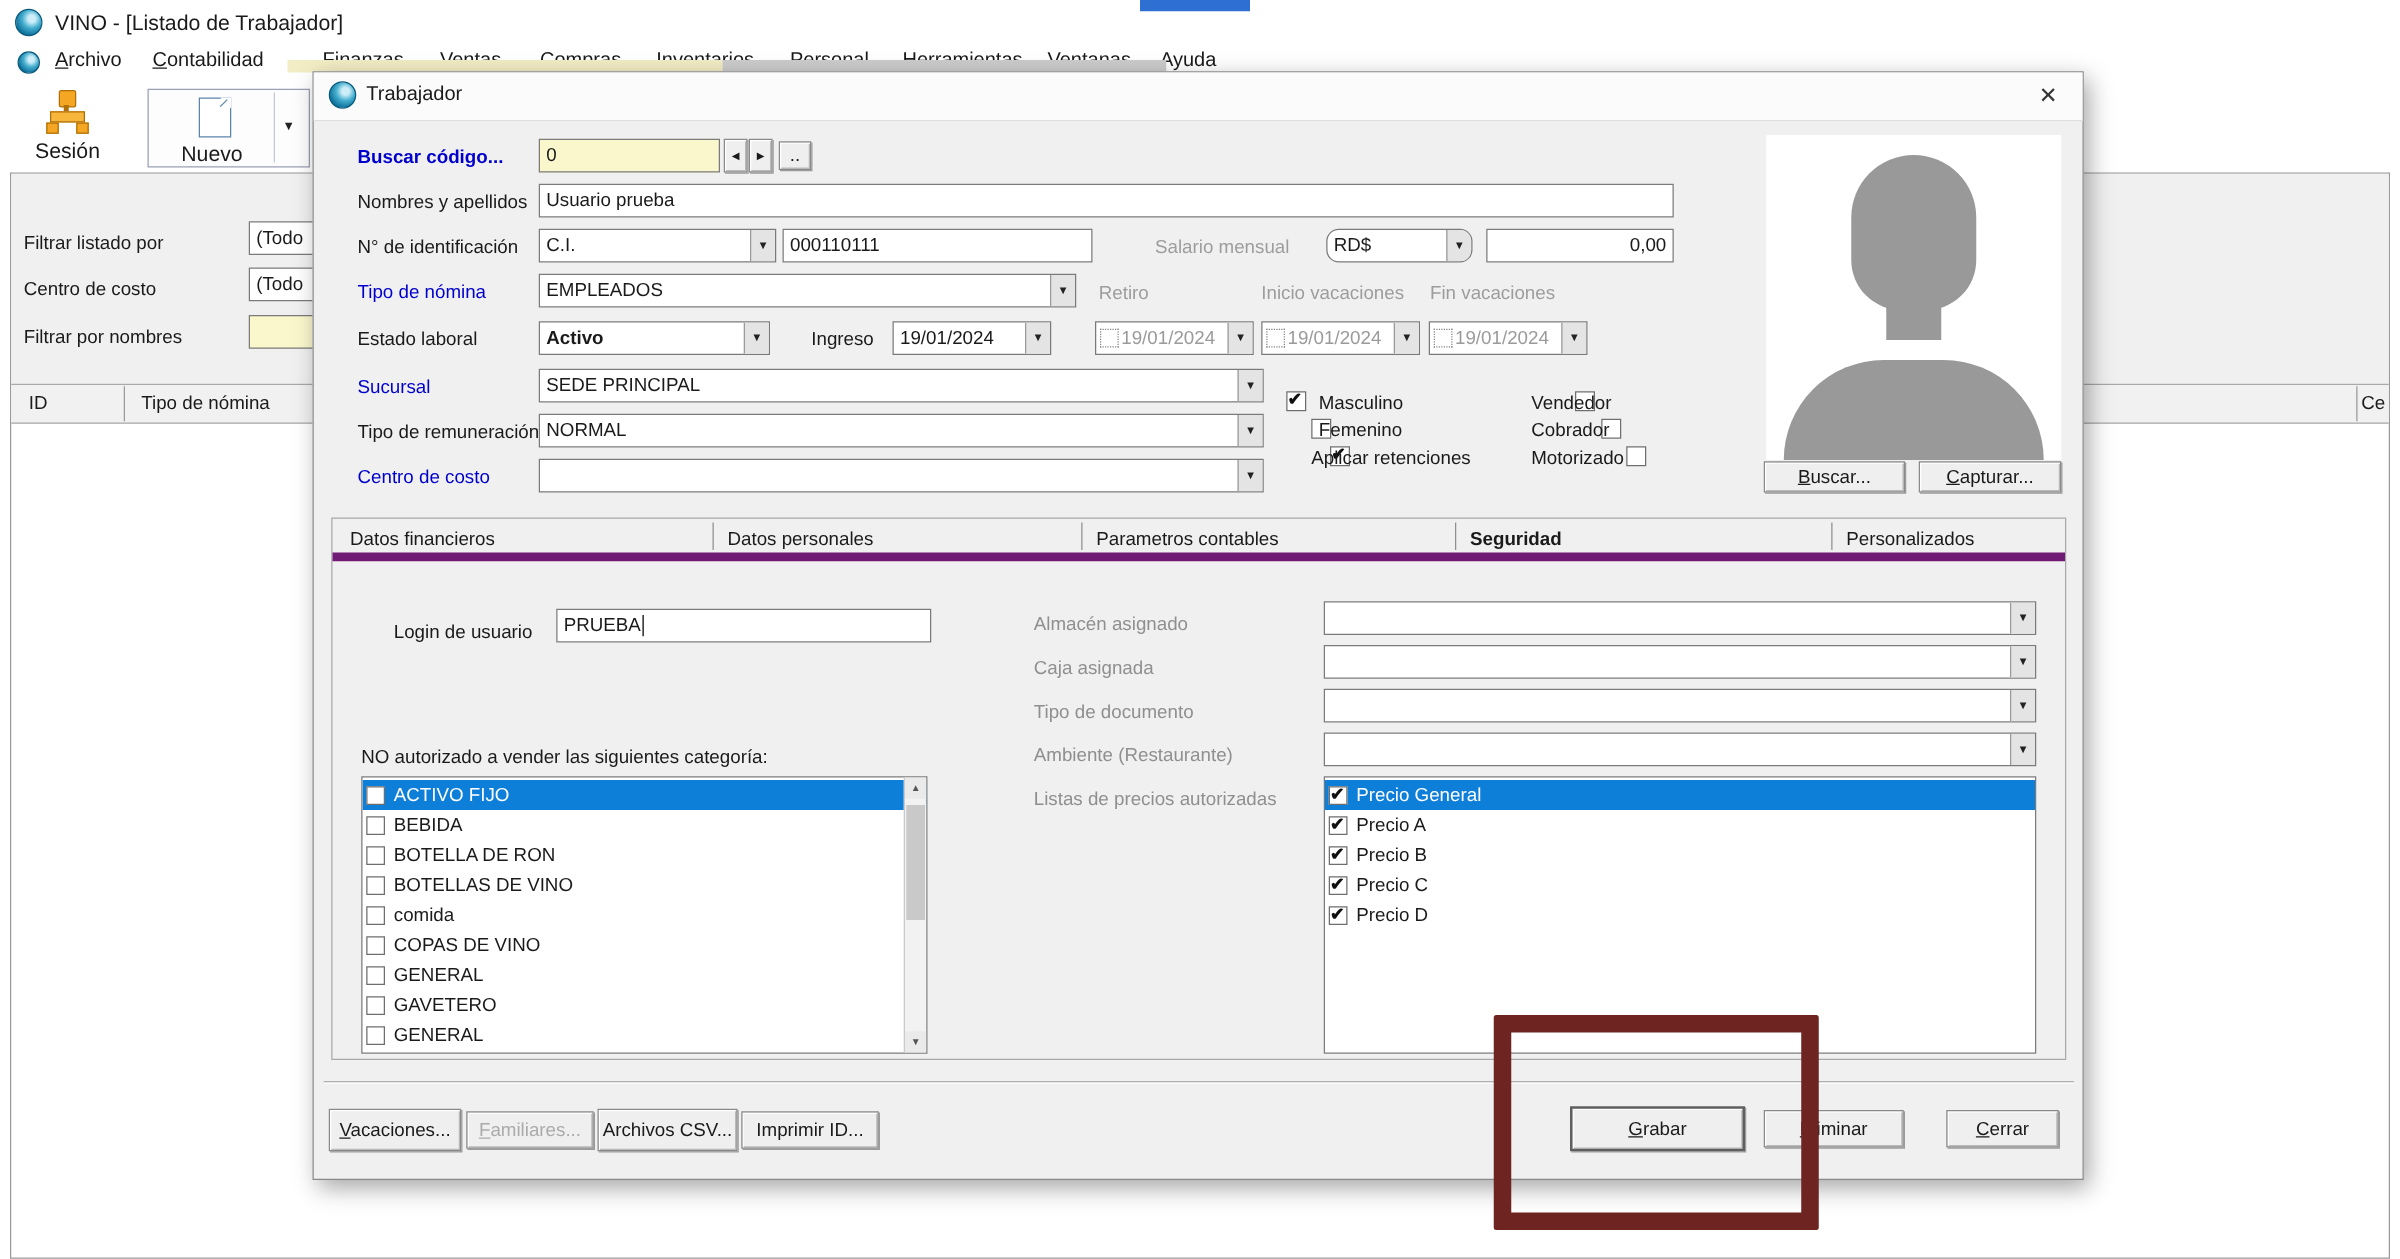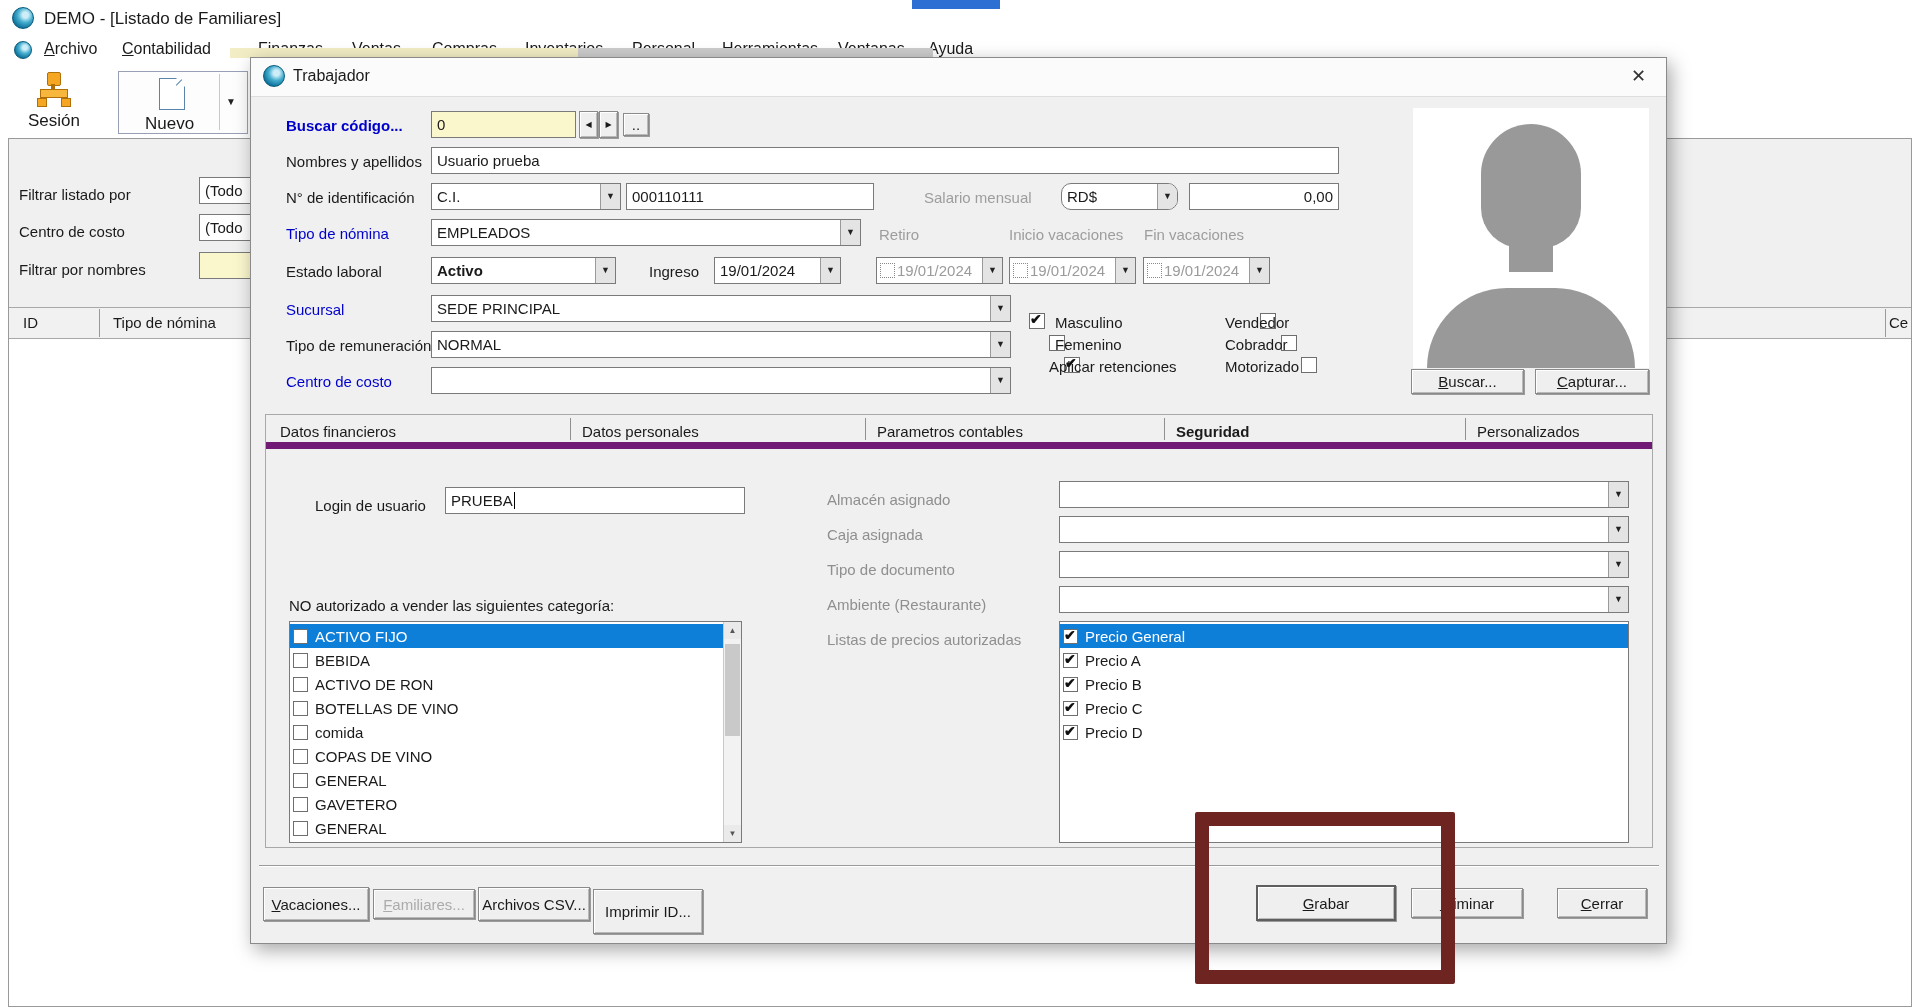--- a/index.html
+++ b/index.html
@@ -40,21 +40,21 @@
   .tabsep{position:absolute;top:3px;bottom:2px;width:1px;background:#8f8f8f;}
   .scroll{position:absolute;right:0;top:0;bottom:0;width:17px;background:#f2f2f2;border-left:1px solid #c9c9c9;}
   .scroll .ar{position:absolute;left:0;width:17px;height:17px;font-size:8px;line-height:17px;text-align:center;color:#555;background:#eaeaea;}
   .photo-sil{position:absolute;background:#999;}
 </style>
 </head>
 <body>
 
 <div class="abs" style="left:0;top:0;width:1920px;height:1007px;">
   <span class="abs appico" style="left:12px;top:7px;width:22px;height:22px;"></span>
-  <span class="abs lbl" style="left:44px;top:9px;font-size:17px;">DEMO - [Listado de Familiares]</span>
+  <span class="abs lbl" style="left:44px;top:9px;font-size:17px;">VINO - [Listado de Trabajador]</span>
   <div class="abs" style="left:912px;top:0;width:88px;height:9px;background:#2e6fd4;"></div>
 
   <span class="abs appico" style="left:14px;top:41px;width:18px;height:18px;"></span>
   <span class="abs lbl mn" style="left:44px;top:40px;font-size:16px;">Archivo</span>
   <span class="abs lbl mn" style="left:122px;top:40px;font-size:16px;">Contabilidad</span>
   <span class="abs lbl" style="left:258px;top:40px;font-size:16px;">Finanzas</span>
   <span class="abs lbl" style="left:352px;top:40px;font-size:16px;">Ventas</span>
   <span class="abs lbl" style="left:432px;top:40px;font-size:16px;">Compras</span>
   <span class="abs lbl" style="left:525px;top:40px;font-size:16px;">Inventarios</span>
   <span class="abs lbl" style="left:632px;top:40px;font-size:16px;">Personal</span>
@@ -261,21 +261,21 @@
       <div class="li sel">
           <span class="cb"></span>
           <span>ACTIVO FIJO</span>
         </div>
       <div class="li">
           <span class="cb"></span>
           <span>BEBIDA</span>
         </div>
       <div class="li">
           <span class="cb"></span>
-          <span>ACTIVO DE RON</span>
+          <span>BOTELLA DE RON</span>
         </div>
       <div class="li">
           <span class="cb"></span>
           <span>BOTELLAS DE VINO</span>
         </div>
       <div class="li">
           <span class="cb"></span>
           <span>comida</span>
         </div>
       <div class="li">
@@ -350,21 +350,21 @@
   <div class="abs" style="left:8px;top:807px;width:1400px;height:0;border-top:1px solid #9b9b9b;border-bottom:1px solid #ffffff;"></div>
   <div class="abs btn" style="left:12px;top:829px;width:106px;height:34px;">
     <span class="mn">Vacaciones...</span>
   </div>
   <div class="abs btn disabled" style="left:122px;top:831px;width:102px;height:30px;">
     <span class="mn">Familiares...</span>
   </div>
   <div class="abs btn" style="left:227px;top:829px;width:112px;height:34px;">
     <span>Archivos CSV...</span>
   </div>
-  <div class="abs btn" style="left:342px;top:831px;width:110px;height:45px;">
+  <div class="abs btn" style="left:342px;top:831px;width:110px;height:30px;">
     <span>Imprimir ID...</span>
   </div>
   <div class="abs btn default" style="left:1005px;top:827px;width:140px;height:36px;">
     <span class="mn">Grabar</span>
   </div>
   <div class="abs btn" style="left:1160px;top:830px;width:112px;height:30px;">
     <span class="mn">Eliminar</span>
   </div>
   <div class="abs btn" style="left:1306px;top:830px;width:90px;height:30px;">
     <span class="mn">Cerrar</span>

